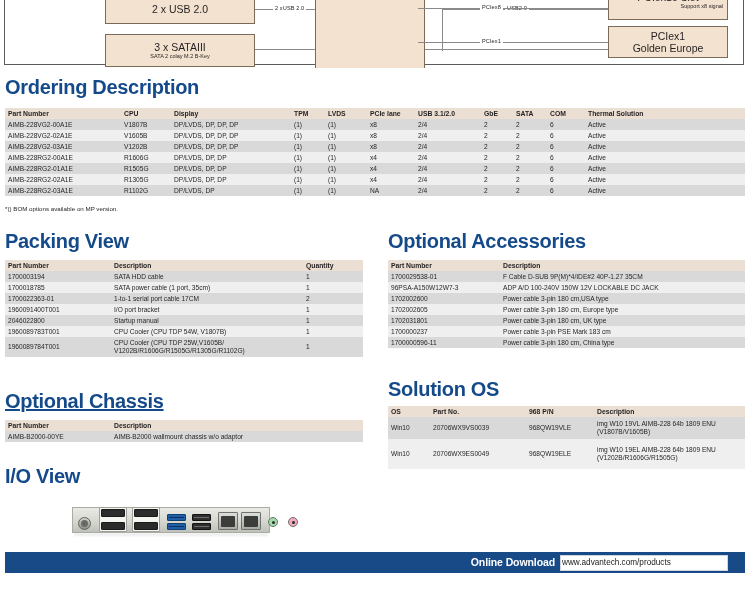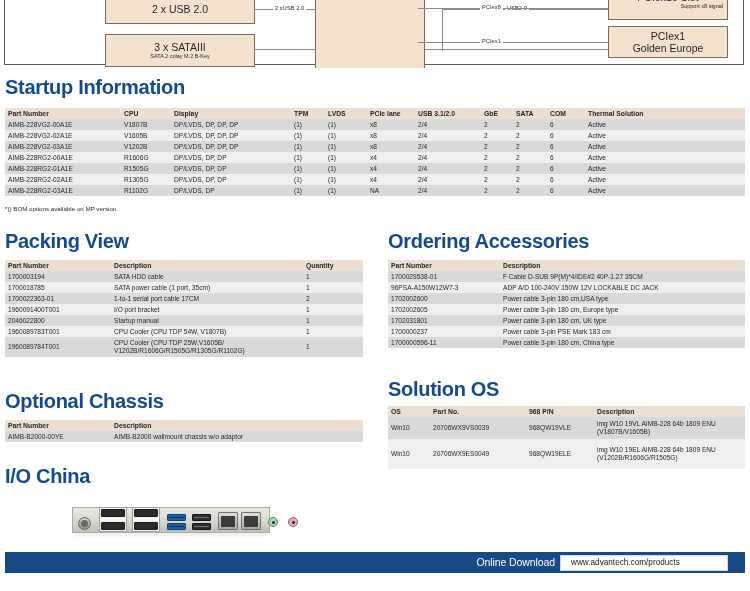--- a/index.html
+++ b/index.html
@@ -223,34 +223,34 @@
     position: absolute;
     left: 5px; top: 552px;
     width: 740px; height: 21px;
     background: #174a87;
   }
   .footer-label {
     position: absolute;
     right: 190px; top: 4px;
     color: #ffffff;
     font-size: 10.5px;
-    font-weight: normal;
+    font-weight: bold;
     white-space: nowrap;
     letter-spacing: -0.1px;
   }
   .footer-url-box {
     position: absolute;
     right: 17px; top: 2.5px;
     width: 168px; height: 16px;
     background: #ffffff;
     border: 1px solid #cfd6e0;
     box-sizing: border-box;
     display: flex;
     align-items: center;
-    padding-left: 10px;
+    padding-left: 1px;
   }
   .footer-url-box span {
     font-size: 8.2px;
     color: #1a1a1a;
     white-space: nowrap;
   }
 </style>
 </head>
 <body>
 
@@ -293,21 +293,21 @@
       <div class="t3" style="align-self:flex-end; padding-right:4px;">Support x8 signal</div>
     </div>
 
     <div class="dbox" style="left:608px; top:26px; width:120px; height:32px;">
       <div class="t1">PCIex1</div>
       <div class="t1">Golden Europe</div>
     </div>
   </div>
 </div>
 
-<div class="heading" style="left:5px; top:76px;">Startup Information</div>
+<div class="heading" style="left:5px; top:76px;">Ordering Description</div>
 
 <table class="tbl" style="left:5px; top:108px; width:740px;">
   <colgroup>
     <col style="width:116px">
       <col style="width:50px">
       <col style="width:120px">
     <col style="width:34px">
       <col style="width:42px">
       <col style="width:48px">
     <col style="width:66px">
@@ -475,21 +475,21 @@
       <td>1</td>
     </tr>
     <tr style="height:18px;">
       <td>1960089784T001</td>
       <td style="white-space:normal; line-height:8.5px;">CPU Cooler (CPU TDP 25W,V1605B/ V1202B/R1606G/R1505G/R1305G/R1102G)</td>
       <td>1</td>
     </tr>
   </tbody>
 </table>
 
-<div class="heading" style="left:388px; top:230px;">Ordering Accessories</div>
+<div class="heading" style="left:388px; top:230px;">Optional Accessories</div>
 
 <table class="tbl" style="left:388px; top:260px; width:357px;">
   <colgroup>
       <col style="width:112px">
       <col style="width:245px">
     </colgroup>
   <thead>
     <tr>
       <th>Part Number</th>
       <th>Description</th>
@@ -553,42 +553,42 @@
     </tr>
     <tr style="height:30px;">
       <td>Win10</td>
       <td>20706WX9ES0049</td>
       <td>968QW19ELE</td>
       <td style="white-space:normal; line-height:8.5px;">img W10 19EL AIMB-228 64b 1809  ENU  (V1202B/R1606G/R1505G)</td>
     </tr>
   </tbody>
 </table>
 
-<div class="heading" style="left:5px; top:390px;">Optional Chassis</div>
+<div class="heading" style="left:5px; top:390px;text-decoration:underline;">Optional Chassis</div>
 
 <table class="tbl" style="left:5px; top:420px; width:358px;">
   <colgroup>
       <col style="width:106px">
       <col style="width:252px">
     </colgroup>
   <thead>
     <tr>
       <th>Part Number</th>
       <th>Description</th>
     </tr>
   </thead>
   <tbody>
     <tr>
       <td>AIMB-B2000-00YE</td>
       <td>AIMB-B2000 wallmount chassis w/o adaptor</td>
     </tr>
   </tbody>
 </table>
 
-<div class="heading" style="left:5px; top:465px;">I/O China</div>
+<div class="heading" style="left:5px; top:465px;">I/O View</div>
 
 <div class="io-wrap">
   <div class="io-shadow"></div>
   <div class="io-plate"></div>
 
   <div class="io-item ps2" style="left:6px; top:14px; width:13px; height:13px;">
     <div class="ring"></div>
     <div class="pin"></div>
   </div>
 

